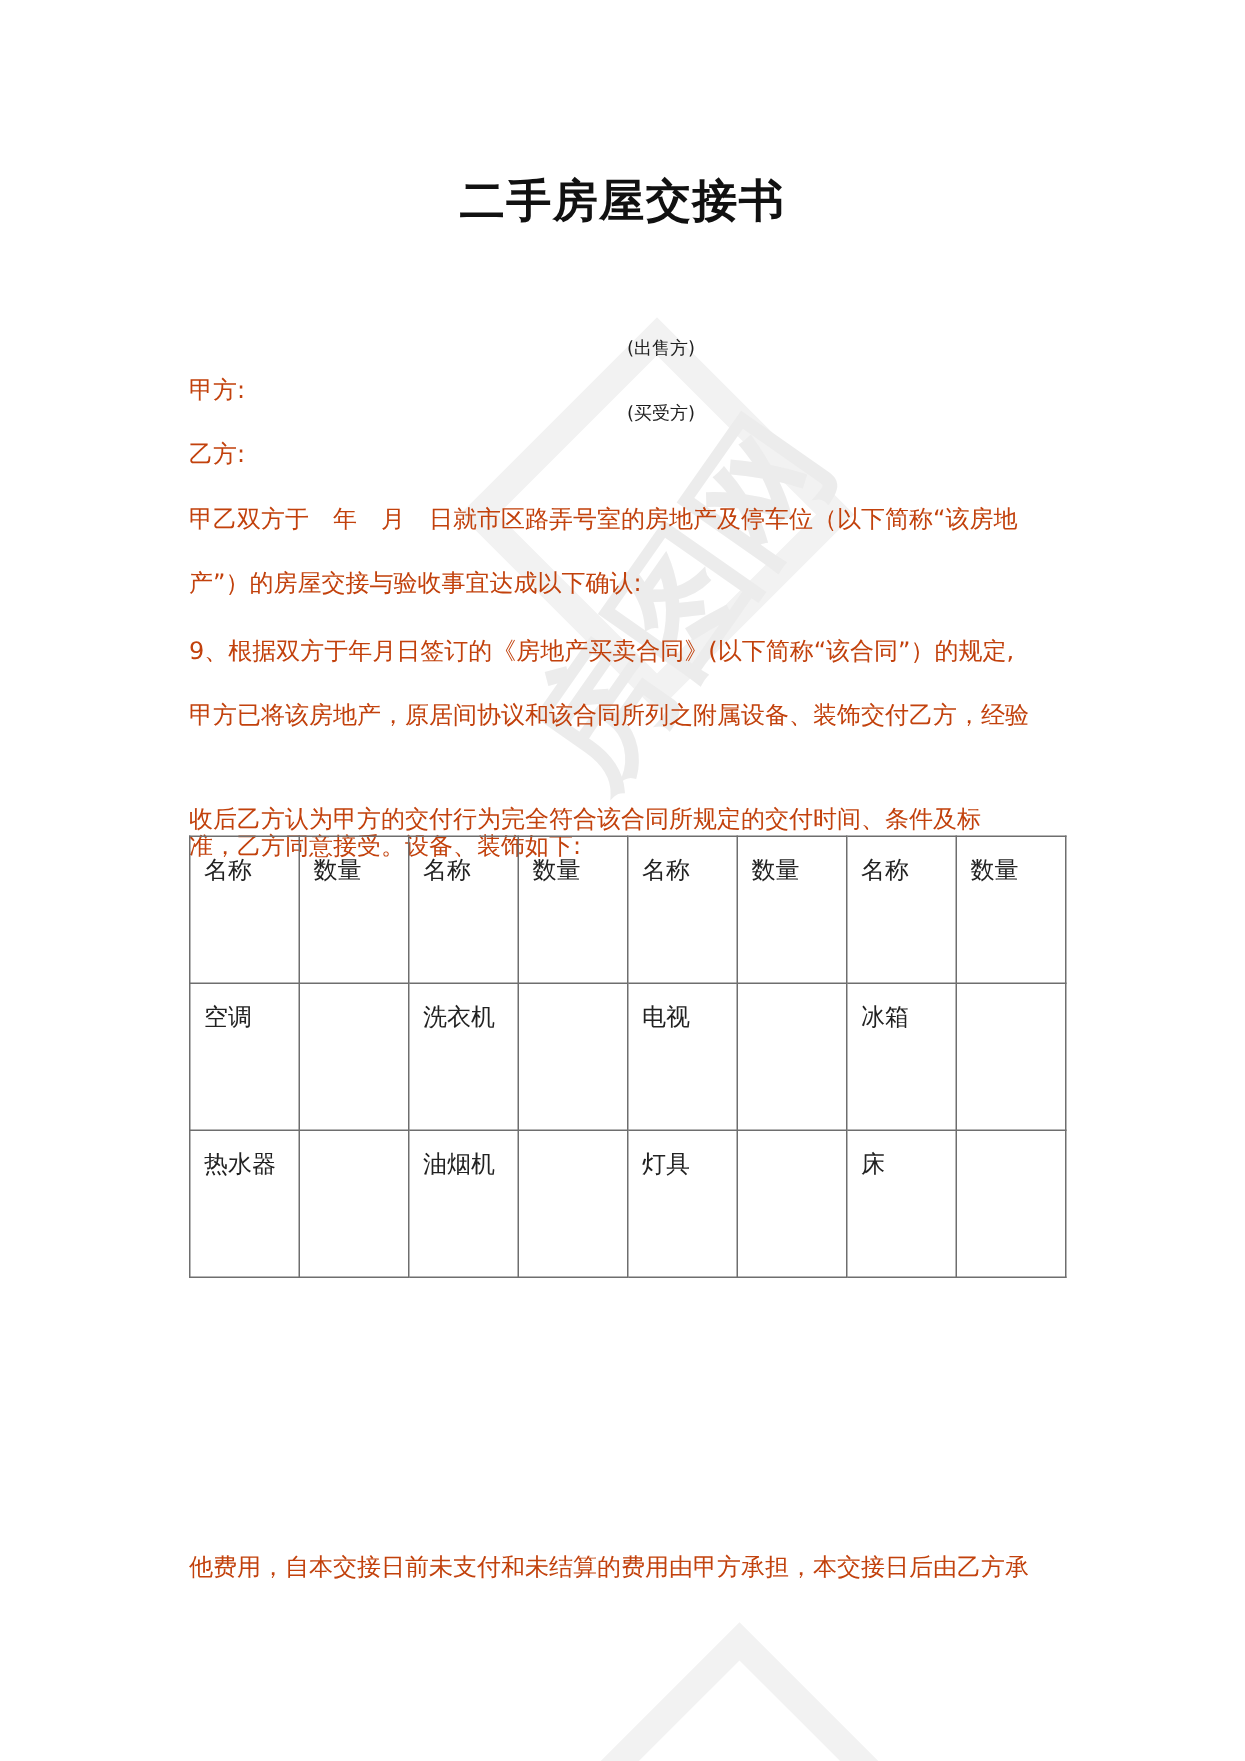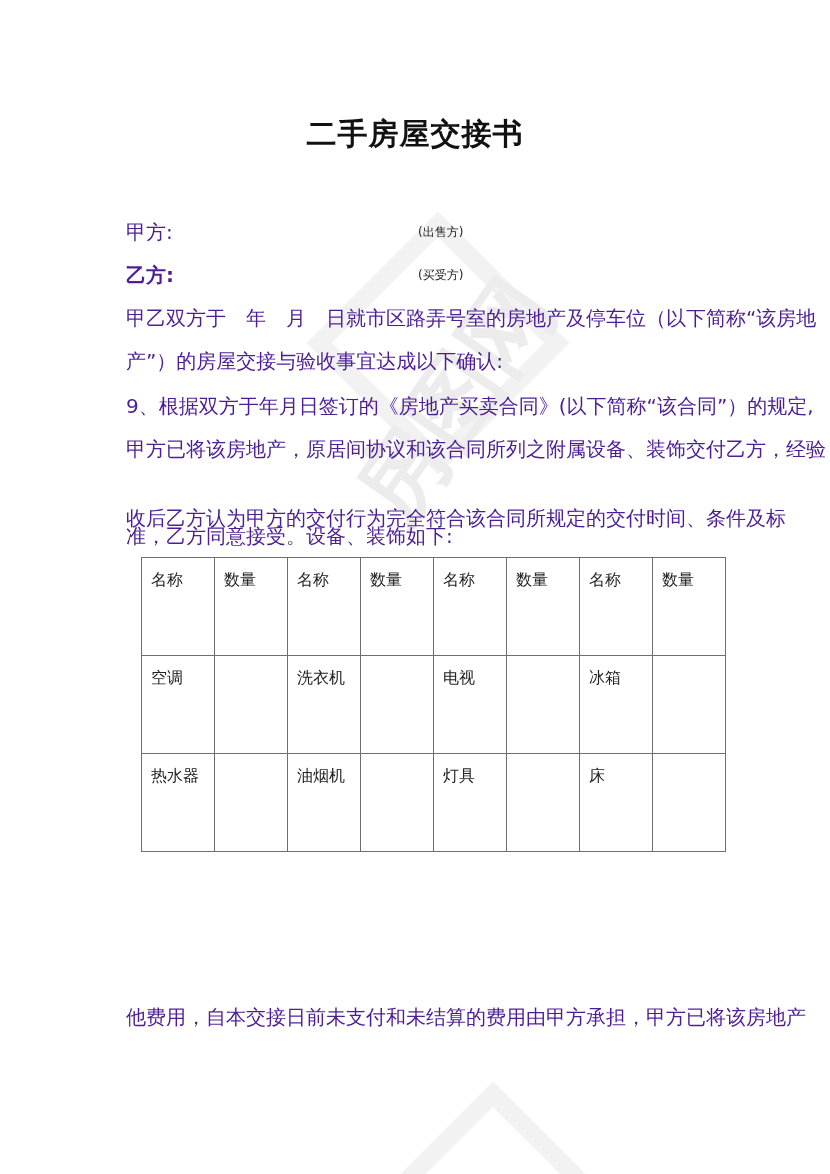--- a/index.html
+++ b/index.html
@@ -8,27 +8,27 @@
     font-family: "DejaVu Sans", "Liberation Sans", sans-serif;
     color: #1a1a1a;
   }
   .page { position: absolute; left: 0; top: 0; width: 830px; height: 1174px; }
   .title {
     position: absolute; left: 0; width: 830px; top: 114px;
     text-align: center; font-family: "DejaVu Serif", "Liberation Serif", serif;
     font-weight: bold; font-size: 30px; letter-spacing: 1px; color: #111;
   }
   .line {
-    position: absolute; left: 126px; font-size: 20px; line-height: 20px;
-    white-space: nowrap; color: #4c1d95;
+    position: absolute; left: 126px; font-size: 16px; line-height: 20px;
+    white-space: nowrap; color: #c2410c; margin-top: 28px;
   }
   .party-role { position: absolute; left: 418px; font-size: 12px; line-height: 20px; color: #1e1e1e; }
   table.items {
     position: absolute; left: 126px; top: 557px;
-    border-collapse: collapse; table-layout: fixed; width: 578px; margin-left: 15px;
+    border-collapse: collapse; table-layout: fixed; width: 578px;
   }
   table.items td {
     border: 1.5px solid #6e6e6e; height: 85px; vertical-align: top;
     padding: 12px 0 0 9px; font-size: 16px; color: #222; width: 63px;
   }
   .watermark {
     position: absolute; pointer-events: none;
     color: #ececec; font-weight: bold; font-size: 90px;
     transform: rotate(-55deg); transform-origin: center; white-space: nowrap;
     font-family: "DejaVu Sans", sans-serif;
@@ -45,21 +45,21 @@
 
   <div class="wm-diamond" style="left:345px; top:250px; width:150px; height:150px;"></div>
   <div class="watermark" style="left:320px; top:340px;">房图网</div>
   <div class="wm-diamond" style="left:400px; top:1120px; width:150px; height:150px;"></div>
 
   <div class="title">二手房屋交接书</div>
 
   <div class="line" style="top:222px;">甲方:</div>
   <div class="party-role" style="top:222px;">(出售方)</div>
 
-  <div class="line" style="top:265px;font-weight:bold;">乙方:</div>
+  <div class="line" style="top:265px;">乙方:</div>
   <div class="party-role" style="top:265px;">(买受方)</div>
 
   <div class="line" style="top:308px;">甲乙双方于　年　月　日就市区路弄号室的房地产及停车位（以下简称“该房地</div>
   <div class="line" style="top:351px;">产”）的房屋交接与验收事宜达成以下确认:</div>
 
   <div class="line" style="top:396px;">9、根据双方于年月日签订的《房地产买卖合同》(以下简称“该合同”）的规定,</div>
   <div class="line" style="top:439px;">甲方已将该房地产，原居间协议和该合同所列之附属设备、装饰交付乙方，经验</div>
   <div class="line" style="top:508px;">收后乙方认为甲方的交付行为完全符合该合同所规定的交付时间、条件及标</div>
   <div class="line" style="top:526px;">准，乙方同意接受。设备、装饰如下:</div>
 
@@ -91,15 +91,15 @@
         <td>油烟机</td>
         <td></td>
         <td>灯具</td>
         <td></td>
         <td>床</td>
         <td></td>
       </tr>
     </tbody>
   </table>
 
-  <div class="line" style="top:1007px;">他费用，自本交接日前未支付和未结算的费用由甲方承担，甲方已将该房地产</div>
+  <div class="line" style="top:1007px;">他费用，自本交接日前未支付和未结算的费用由甲方承担，本交接日后由乙方承</div>
 
 </div>
 
 </body></html>

